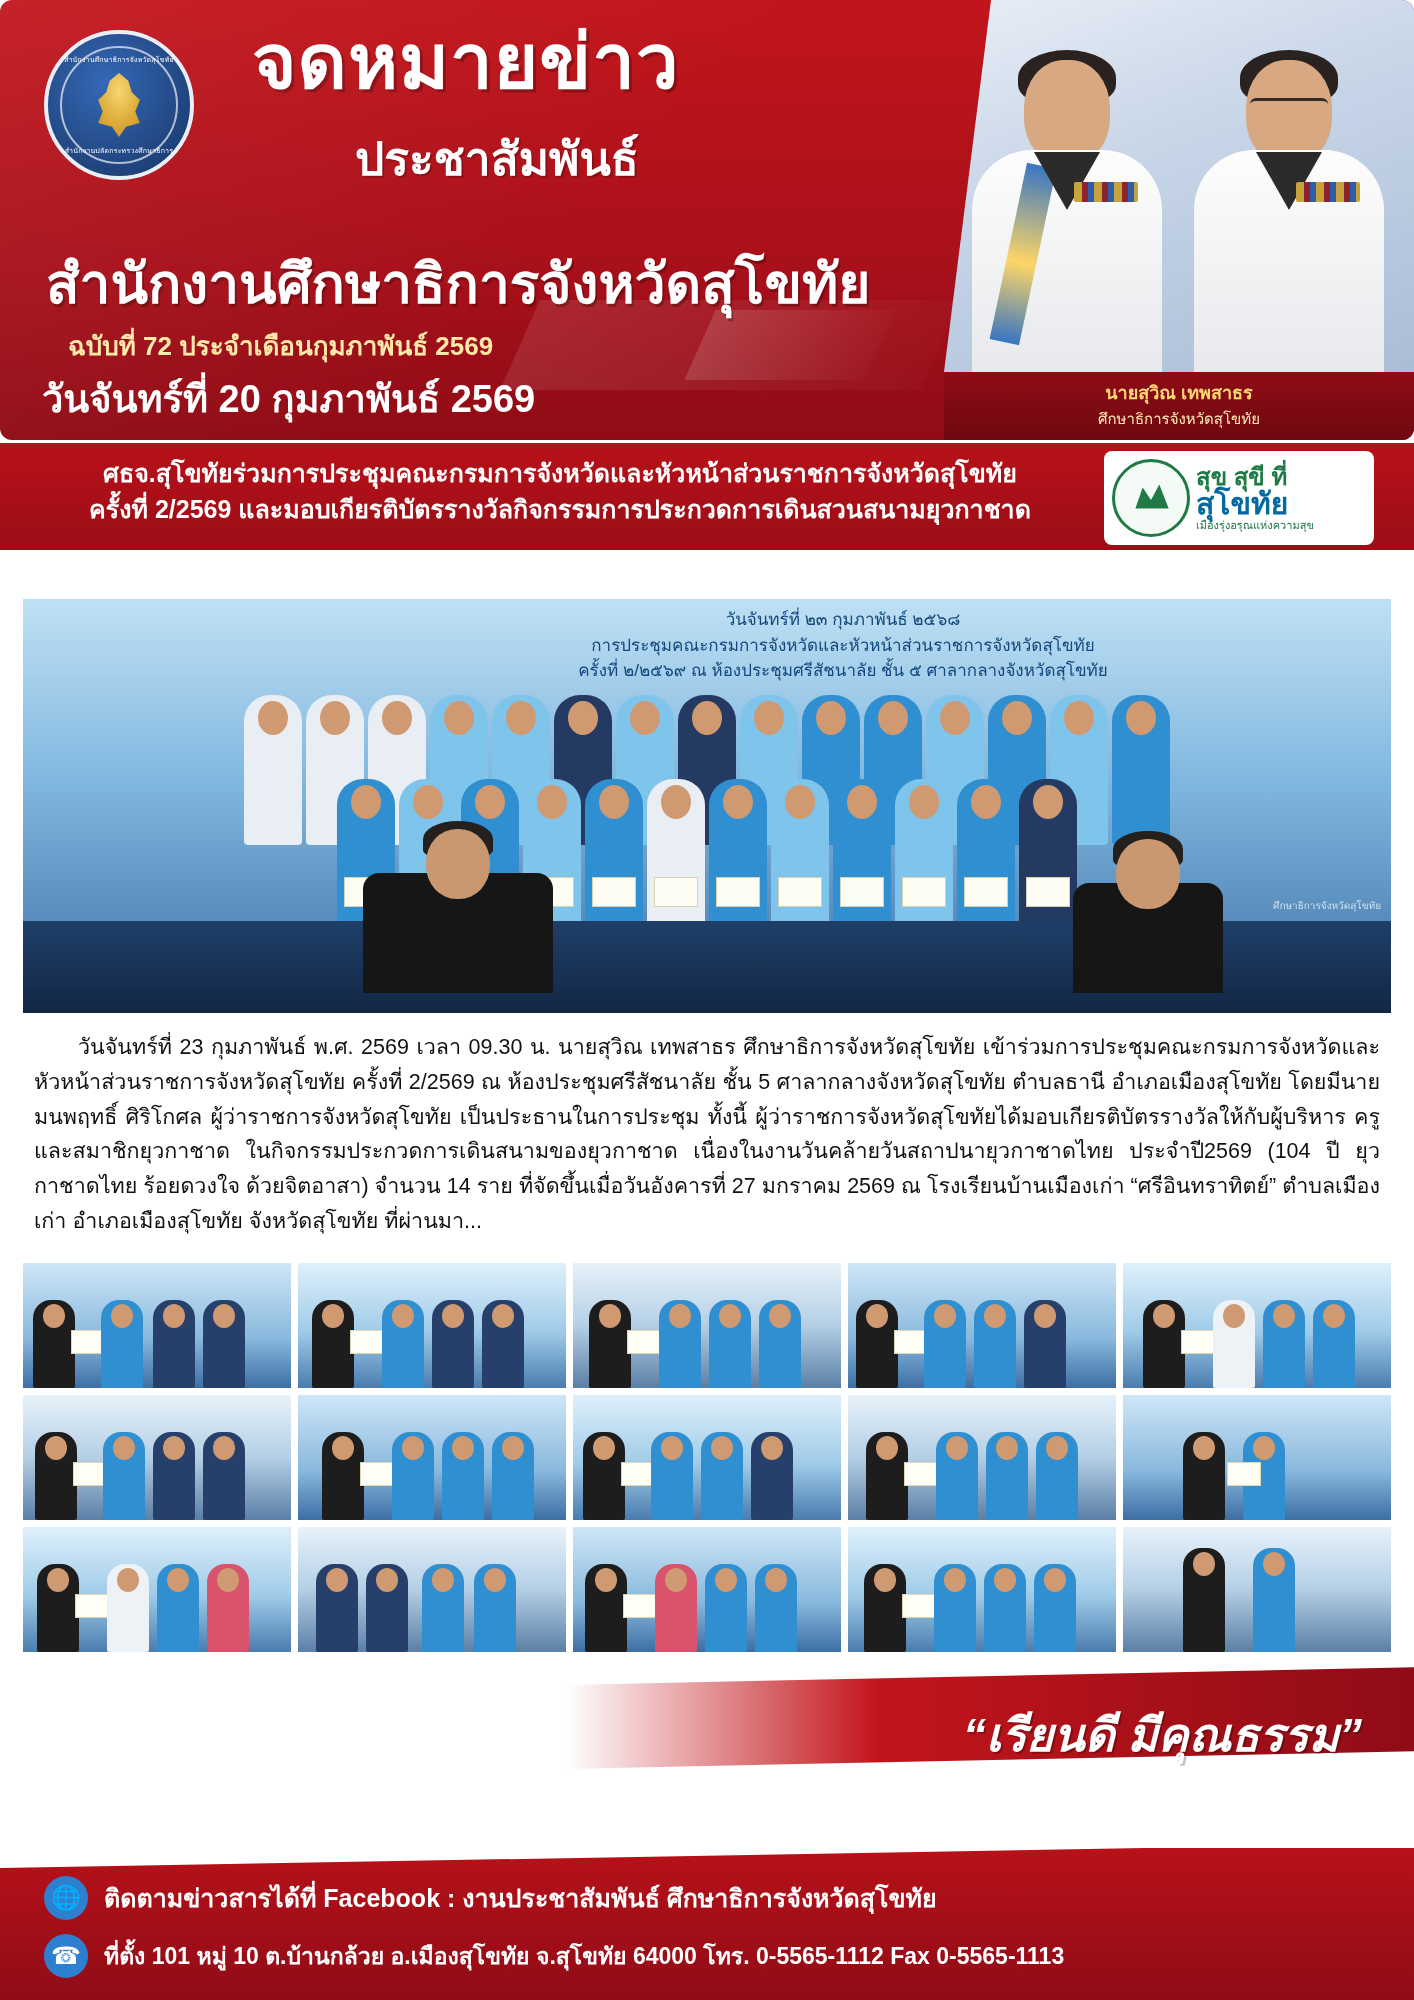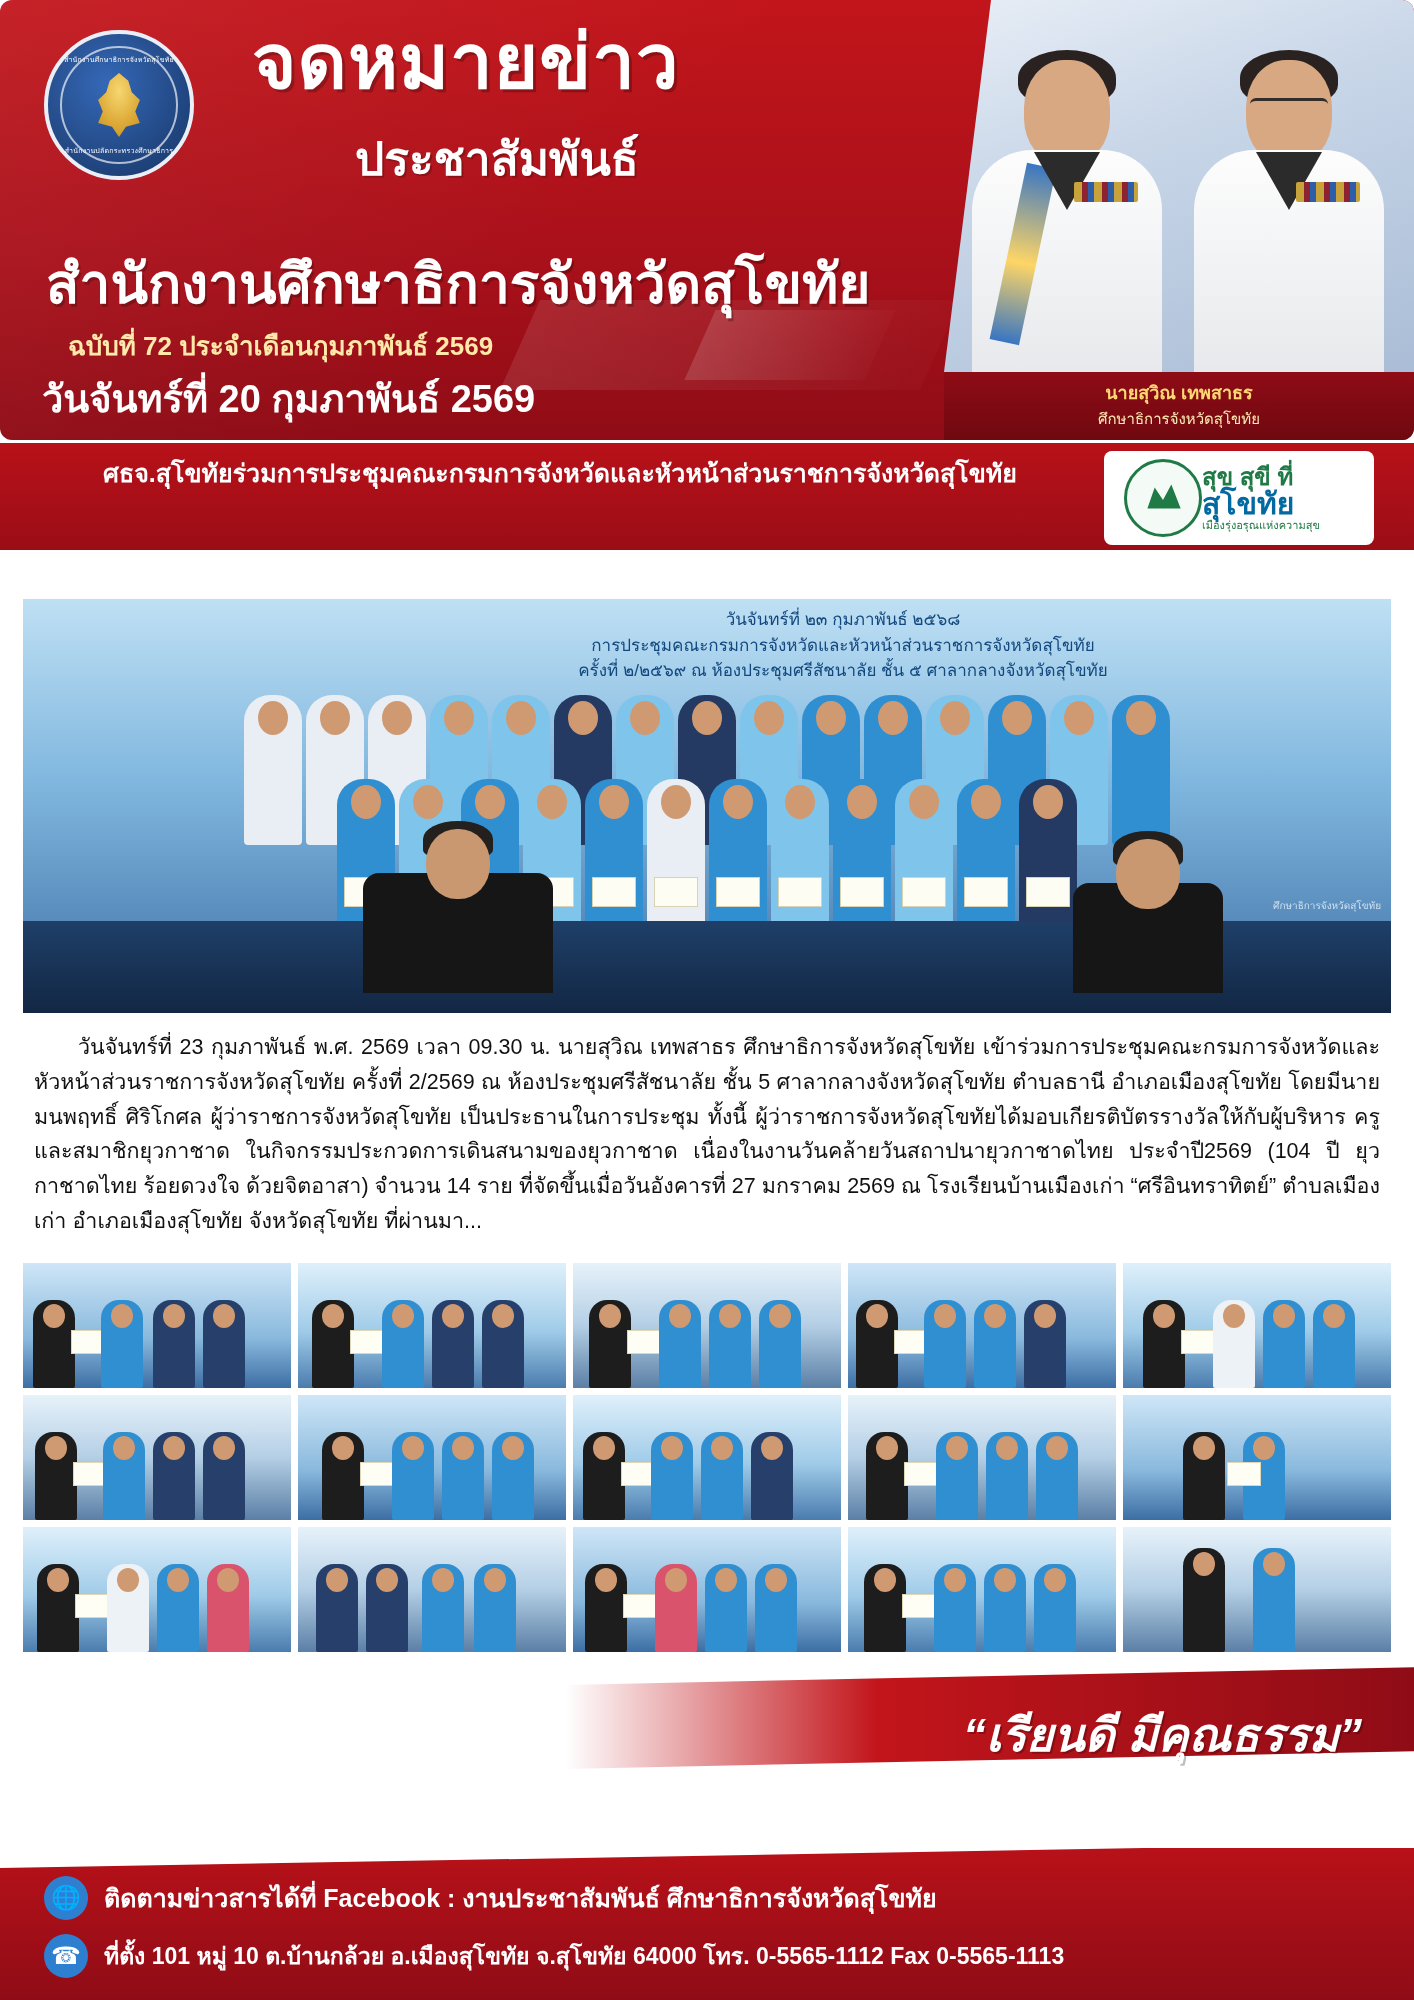--- a/index.html
+++ b/index.html
@@ -220,22 +220,22 @@
     font-weight: 700;
     line-height: 1.45;
     text-align: center;
   }
   .logo-sukhothai {
     position: absolute;
     right: 40px; top: 8px;
     width: 270px; height: 94px;
     background: #ffffff;
     border-radius: 8px;
-    display: flex; align-items: center; 
-    padding: 4px 20px;
+    display: flex; align-items: center; gap: 6px;
+    padding: 4px 8px;
   }
   .logo-mark {
     width: 78px; height: 78px;
     border-radius: 50%;
     border: 3px solid #1f7a46;
     display: flex; align-items: center; justify-content: center;
     background: #f4fbf6;
   }
   .logo-mark-inner {
     width: 52px; height: 52px;
@@ -467,20 +467,21 @@
       <div class="name-block">
         <div class="nm">นายสุวิณ เทพสาธร</div>
         <div class="pos">ศึกษาธิการจังหวัดสุโขทัย</div>
       </div>
     </div>
   </div>
 
   <div class="headline">
     <div class="headline-text">
       <div>ศธจ.สุโขทัยร่วมการประชุมคณะกรมการจังหวัดและหัวหน้าส่วนราชการจังหวัดสุโขทัย</div>
+      <div>ครั้งที่ 2/2569 และมอบเกียรติบัตรรางวัลกิจกรรมการประกวดการเดินสวนสนามยุวกาชาด</div>
     </div>
     <div class="logo-sukhothai">
       <div class="logo-mark">
         <div class="logo-mark-inner"></div>
       </div>
       <div class="logo-words">
         <div class="l1">สุข สุขี ที่</div>
         <div class="l2">สุโขทัย</div>
         <div class="l3">เมืองรุ่งอรุณแห่งความสุข</div>
       </div>

